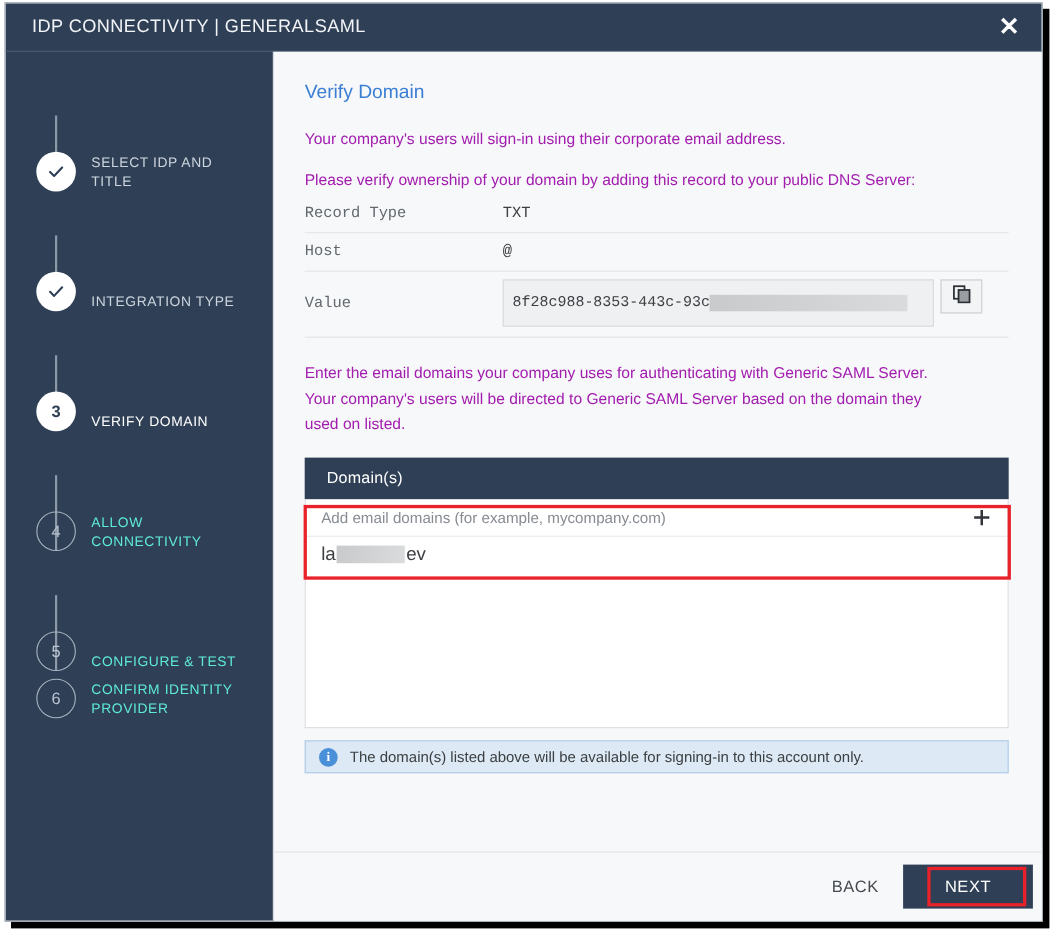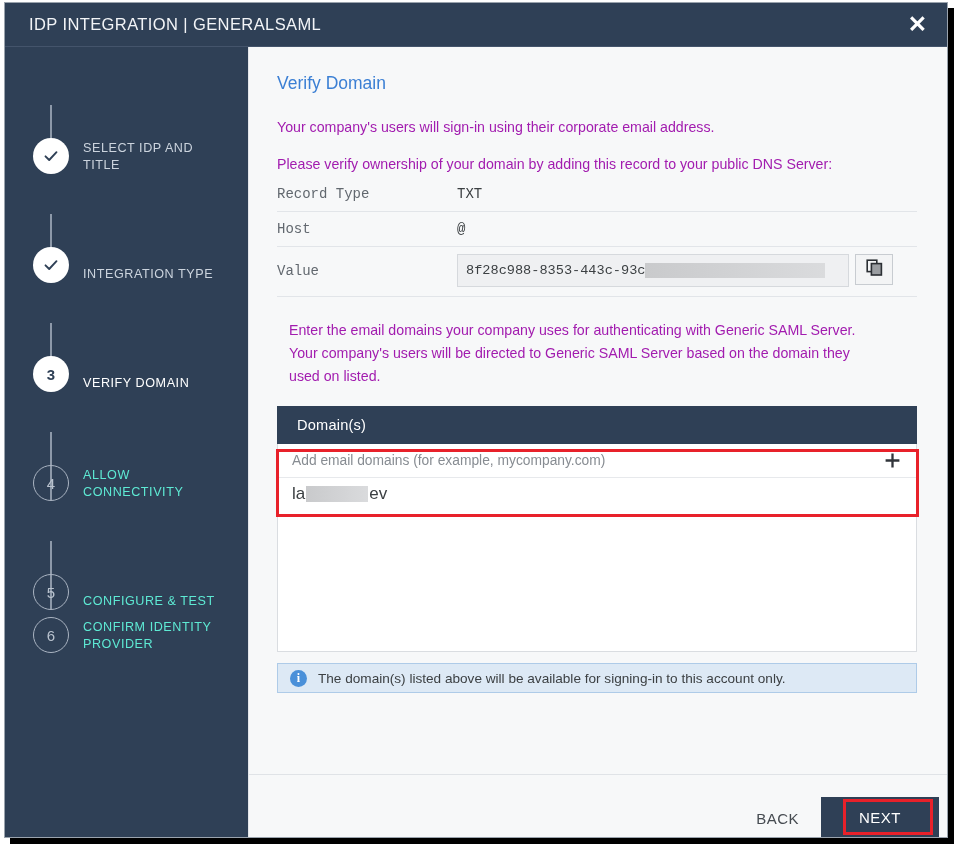--- a/index.html
+++ b/index.html
@@ -189,21 +189,21 @@
 
   .value-row td { padding-top: 7px; padding-bottom: 9px; }
 
   .value-wrap {
     display: flex;
     align-items: stretch;
     gap: 6px;
   }
   .value-box {
     flex: 0 0 392px;
-    height: 33px;
+    height: 43px;
     background: #eff0f2;
     border: 1px solid #d6d9dd;
     box-sizing: border-box;
     display: flex;
     align-items: center;
     padding: 0 8px;
     font-size: 13.6px;
     color: #3c4043;
     overflow: hidden;
     white-space: nowrap;
@@ -328,21 +328,21 @@
     font-size: 13.6px;
     color: #3c4043;
   }
 
   
   .footer {
     flex: 0 0 62px;
     border-top: 1px solid #e0e3e7;
     background: #f7f8f9;
     display: flex;
-    align-items: flex-end;
+    align-items: center;
     justify-content: flex-end;
     padding-right: 0;
     position: relative;
   }
   .back-btn {
     font-size: 15px;
     color: #464b51;
     letter-spacing: 0.5px;
     padding: 10px 22px;
     cursor: pointer;
@@ -370,21 +370,21 @@
     height: 36px;
   }
 </style>
 </head>
 <body>
 
 <div id="screen">
   <div class="dialog">
 
     <div class="titlebar">
-      <div class="titlebar-text">IDP INTEGRATION | GENERALSAML</div>
+      <div class="titlebar-text">IDP CONNECTIVITY | GENERALSAML</div>
       <div class="close-btn">✕</div>
     </div>
 
     <div class="body-split">
 
       <div class="sidebar">
 
         <div class="step">
           <div class="step-connector"></div>
           <div class="step-circle done">
@@ -463,21 +463,21 @@
                           <rect x="5.4" y="4.6" width="10" height="11.4" fill="#9a9da1" stroke="#2b2f34" stroke-width="1.6"></rect>
                         </svg>
                       </span>
                     </div>
                   </div>
                 </td>
               </tr>
             </tbody>
           </table>
 
-          <p class="para" style="margin-bottom:18px;margin-left:12px;">
+          <p class="para" style="margin-bottom:18px;">
             <span>Enter the email domains your company uses for authenticating with Generic SAML Server.</span><br>
             <span>Your company's users will be directed to Generic SAML Server based on the domain they</span><br>
             <span>used on listed.</span>
           </p>
 
           <div class="domains-panel">
             <div class="domains-header">Domain(s)</div>
             <div class="domains-body">
               <div class="domain-input-row">
                 <input class="domain-input" type="text" placeholder="Add email domains (for example, mycompany.com)" style="">

